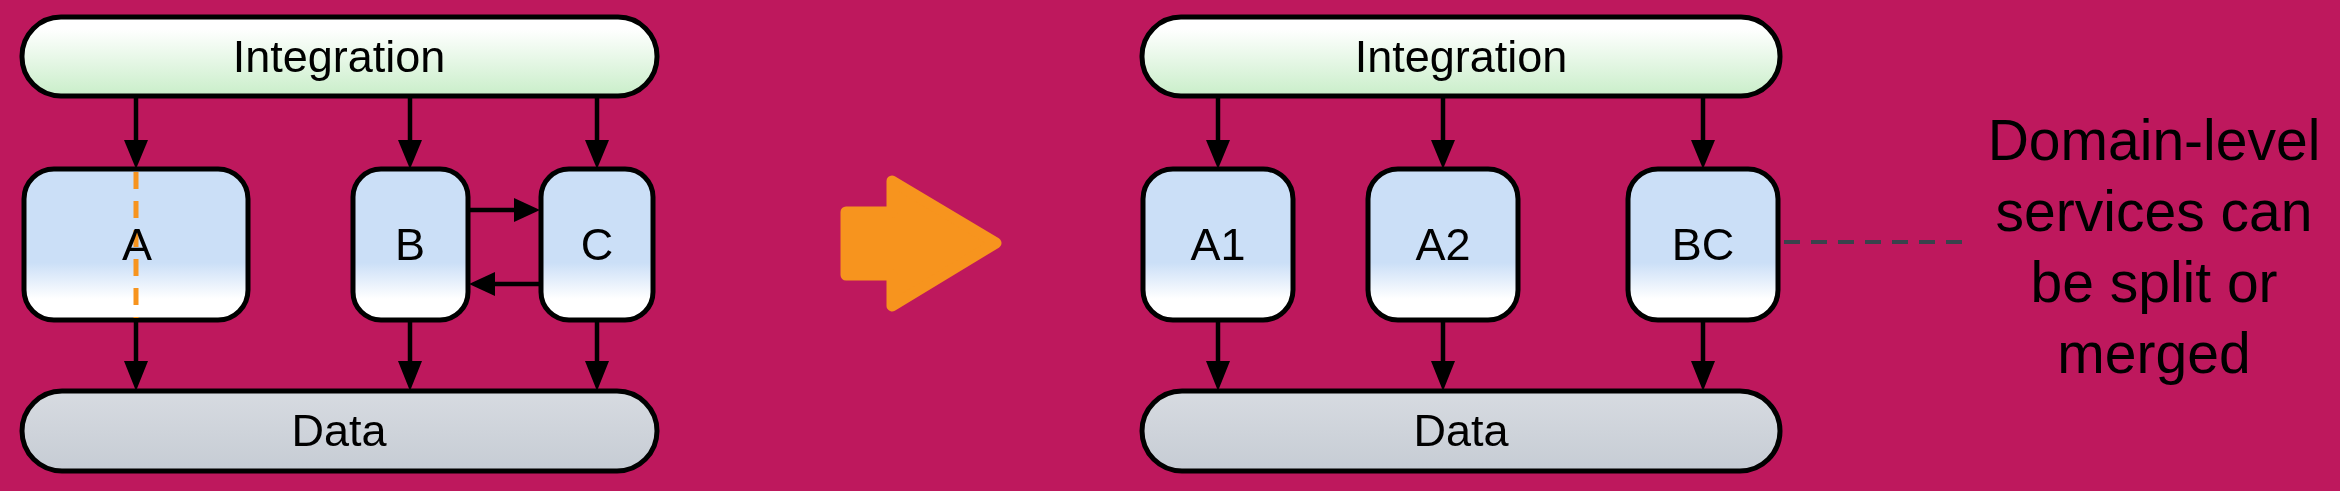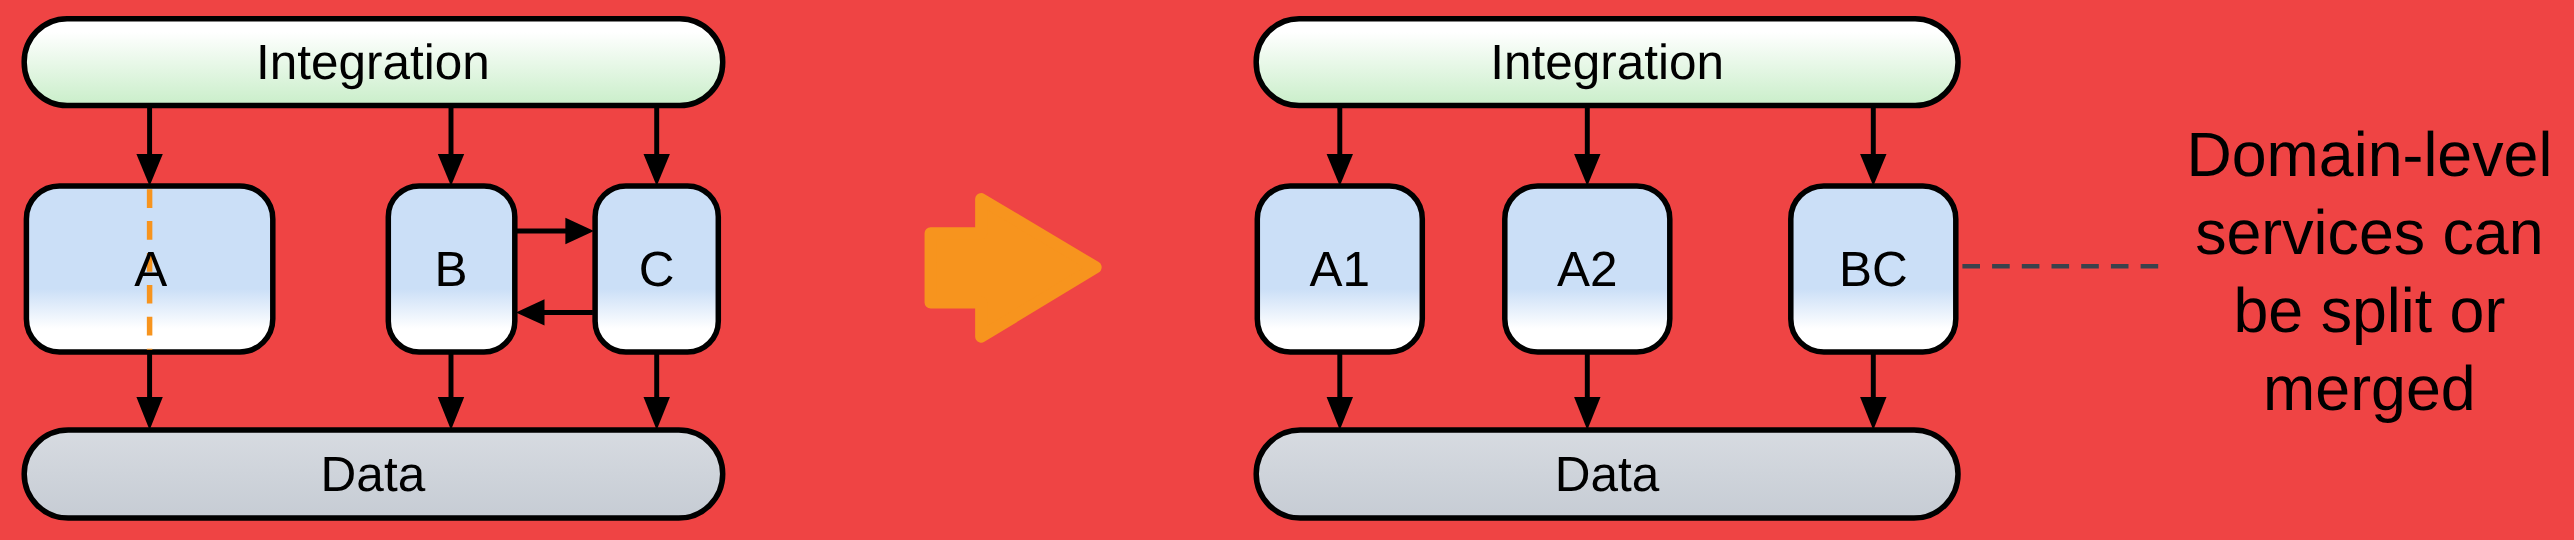--- a/index.html
+++ b/index.html
@@ -1,16 +1,16 @@
 <!DOCTYPE html>
 <html><head>
 <meta charset="utf-8">
 <style>
   html, body { margin: 0; padding: 0; background: #ffffff; }
-  .canvas { width: 2340px; height: 491px; position: relative; background: #ef4444; }
+  .canvas { width: 2340px; height: 491px; position: relative; background: #be185d; }
   svg { display: block; }
   text {
     font-family: "Liberation Sans", sans-serif;
     fill: #000000;
   }
   .node-label { font-size: 45px; text-anchor: middle; }
   .annotation-line { font-size: 57px; text-anchor: middle; }
   .outline { stroke: #000000; stroke-width: 5; }
   .shaft { stroke: #000000; stroke-width: 4.5; fill: none; }
   .head { fill: #000000; stroke: none; }

